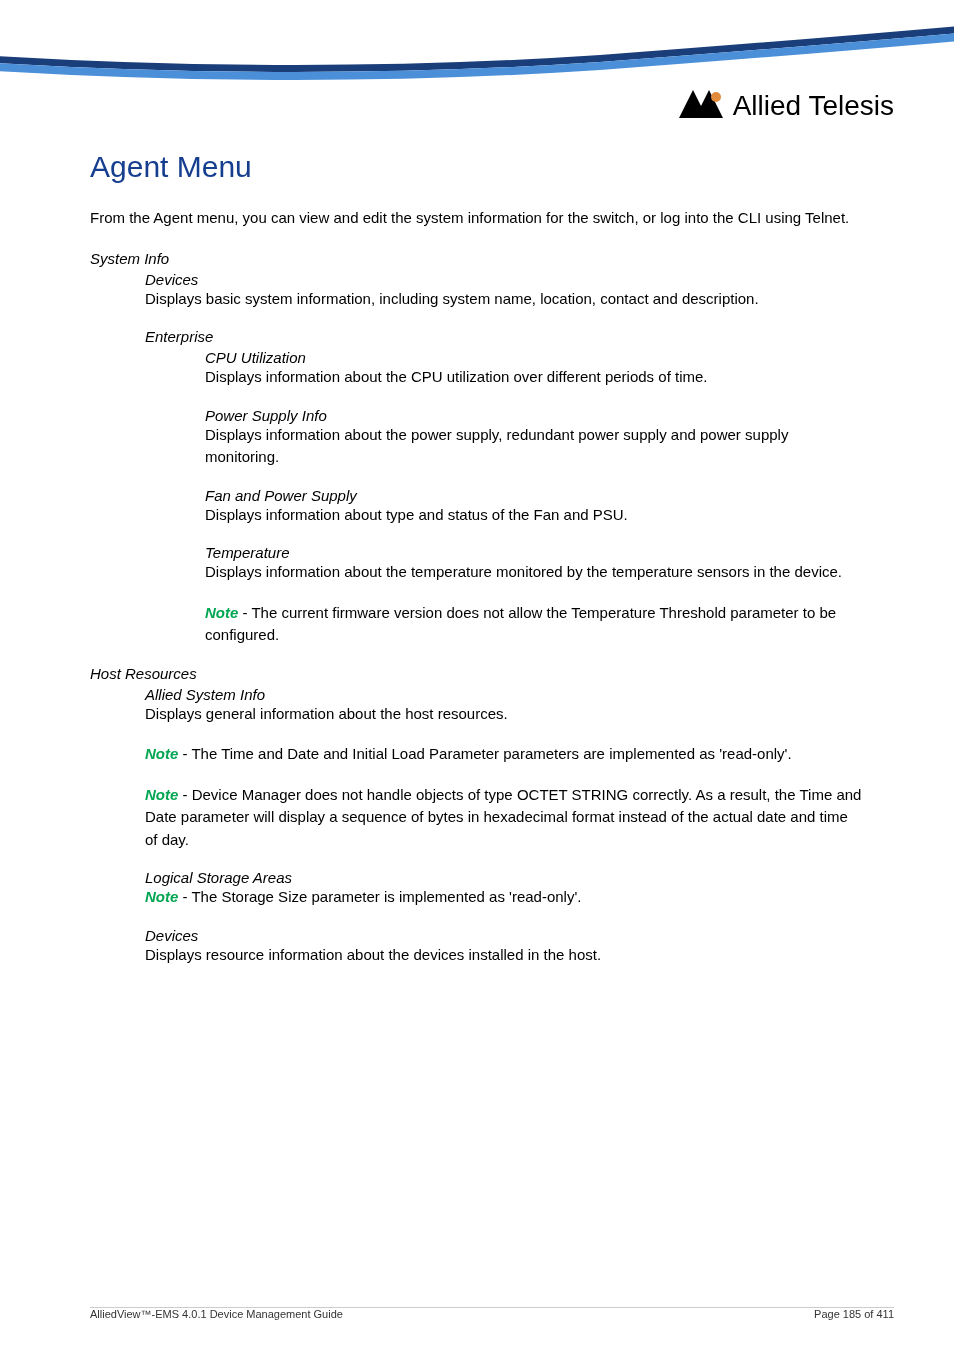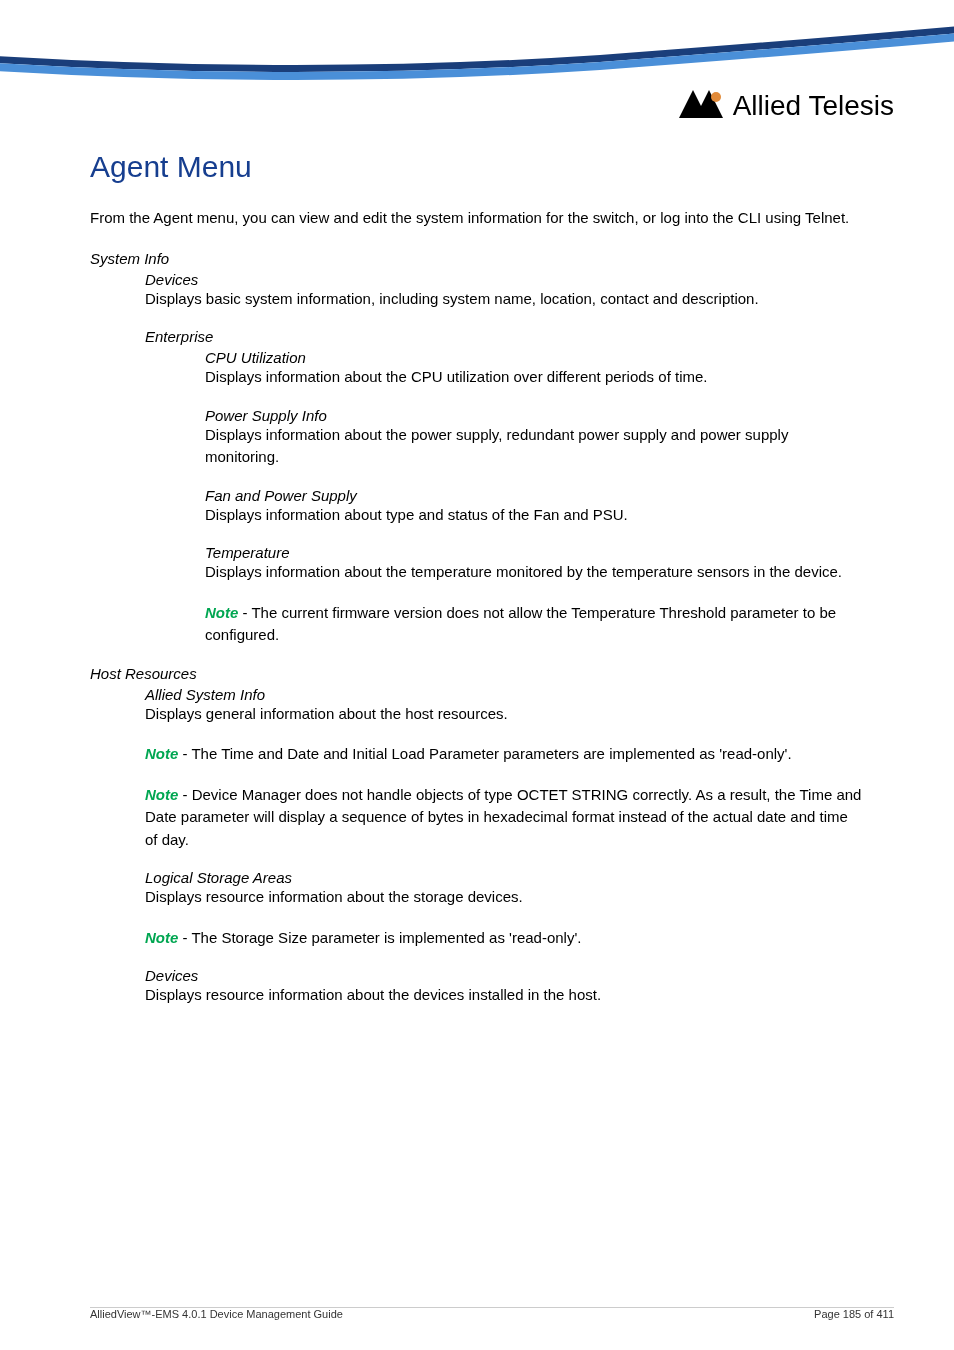--- a/index.html
+++ b/index.html
@@ -182,21 +182,20 @@
     <div class="level2-text">
       <span class="note-word">Note</span><span> - The Time and Date and Initial Load Parameter parameters are implemented as 'read-only'.</span>
     </div>
     <div class="level2-text">
       <span class="note-word">Note</span><span> - Device Manager does not handle objects of type OCTET STRING correctly. As a result, the Time and Date parameter will display a sequence of bytes in hexadecimal format instead of the actual date and time of day.</span>
     </div>
   </div>
 
   <div class="level2">
     <div class="level2-title">Logical Storage Areas</div>
-    <div class="level2-text">Displays resource information about the storage devices.</div>
     <div class="level2-text">
       <span class="note-word">Note</span><span> - The Storage Size parameter is implemented as 'read-only'.</span>
     </div>
   </div>
 
   <div class="level2">
     <div class="level2-title">Devices</div>
     <div class="level2-text">Displays resource information about the devices installed in the host.</div>
   </div>
 </div>

